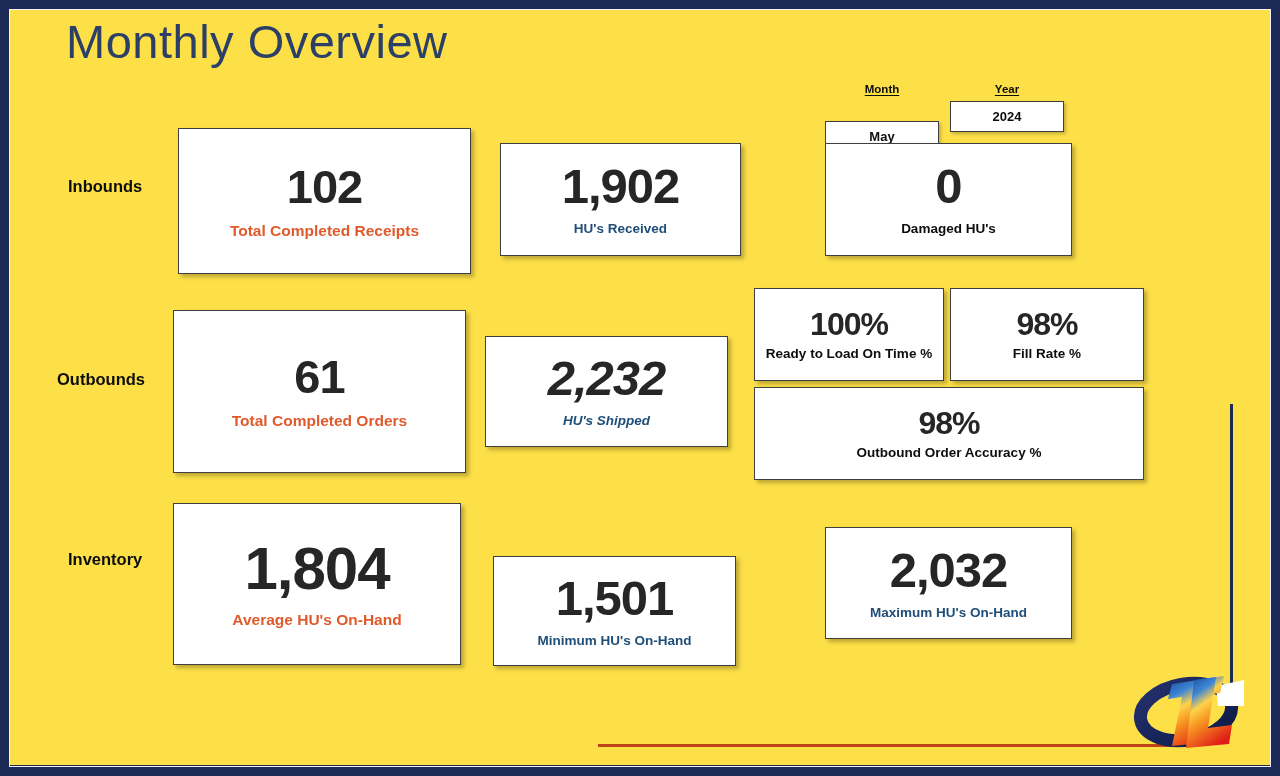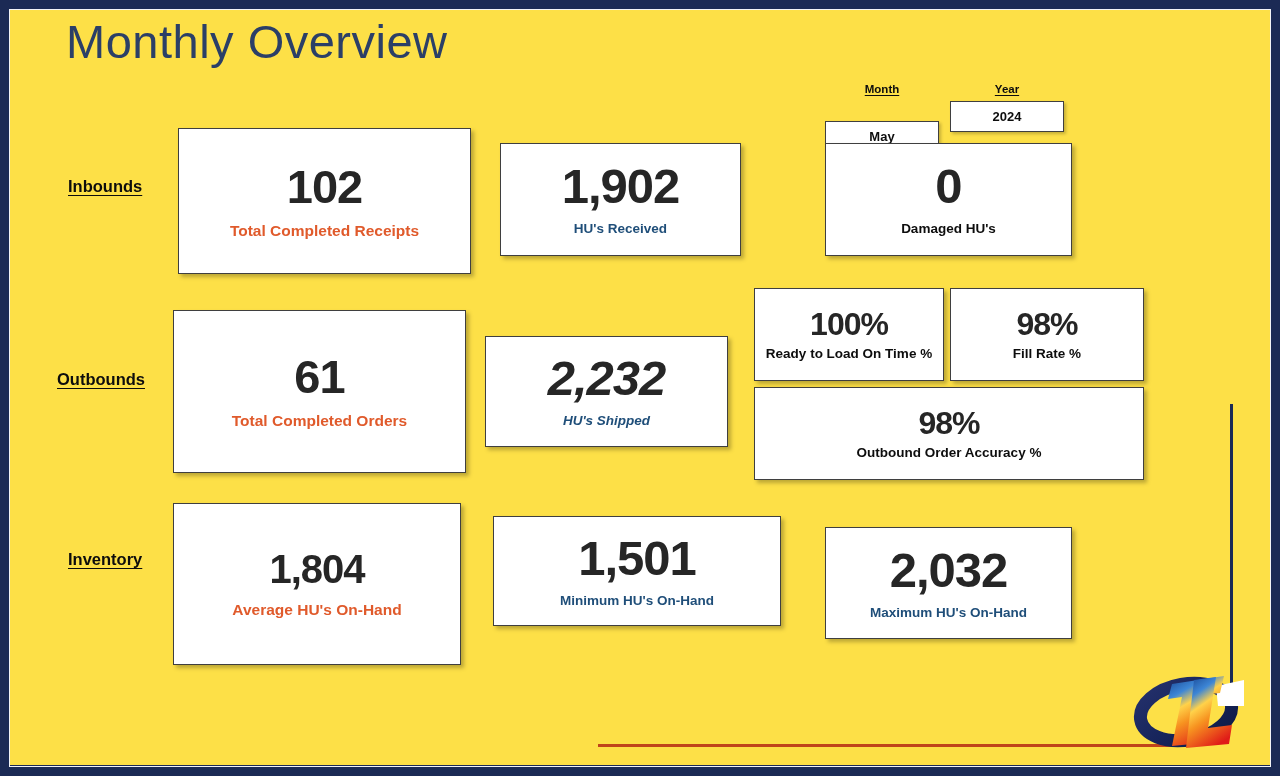--- a/index.html
+++ b/index.html
@@ -47,21 +47,20 @@
     color: #2b3f67;
     white-space: nowrap;
   }
 
   
   .row-label {
     position: absolute;
     font-size: 16.5px;
     font-weight: bold;
     color: #0d0d0d;
-    text-decoration: underline;
     text-underline-offset: 3px;
     white-space: nowrap;
   }
 
   
   .card {
     position: absolute;
     background: #ffffff;
     border: 1px solid #3f3f3f;
     box-shadow: 3px 3px 4px rgba(0,0,0,0.26);
@@ -206,25 +205,25 @@
   </div>
 
   <div class="card wide" style="left:754px; top:387px; width:390px; height:93px;">
     <div class="value v-amber">98%</div>
     <div class="label l-black">Outbound Order Accuracy %</div>
   </div>
 
   <div class="row-label" style="left:68px; top:550px;text-align:right;">Inventory</div>
 
   <div class="card big" style="left:173px; top:503px; width:288px; height:162px;">
-    <div class="value v-dark" style="font-size:40px;">1,804</div>
+    <div class="value v-dark" style="font-size:60px;">1,804</div>
     <div class="label l-orange">Average HU's On-Hand</div>
   </div>
 
-  <div class="card mid" style="left:493px; top:516px; width:288px; height:110px;">
+  <div class="card mid" style="left:493px; top:556px; width:243px; height:110px;">
     <div class="value v-dark">1,501</div>
     <div class="label l-blue">Minimum HU's On-Hand</div>
   </div>
 
   <div class="card mid" style="left:825px; top:527px; width:247px; height:112px;">
     <div class="value v-dark">2,032</div>
     <div class="label l-blue">Maximum HU's On-Hand</div>
   </div>
 
   <div id="accent-vline"></div>

